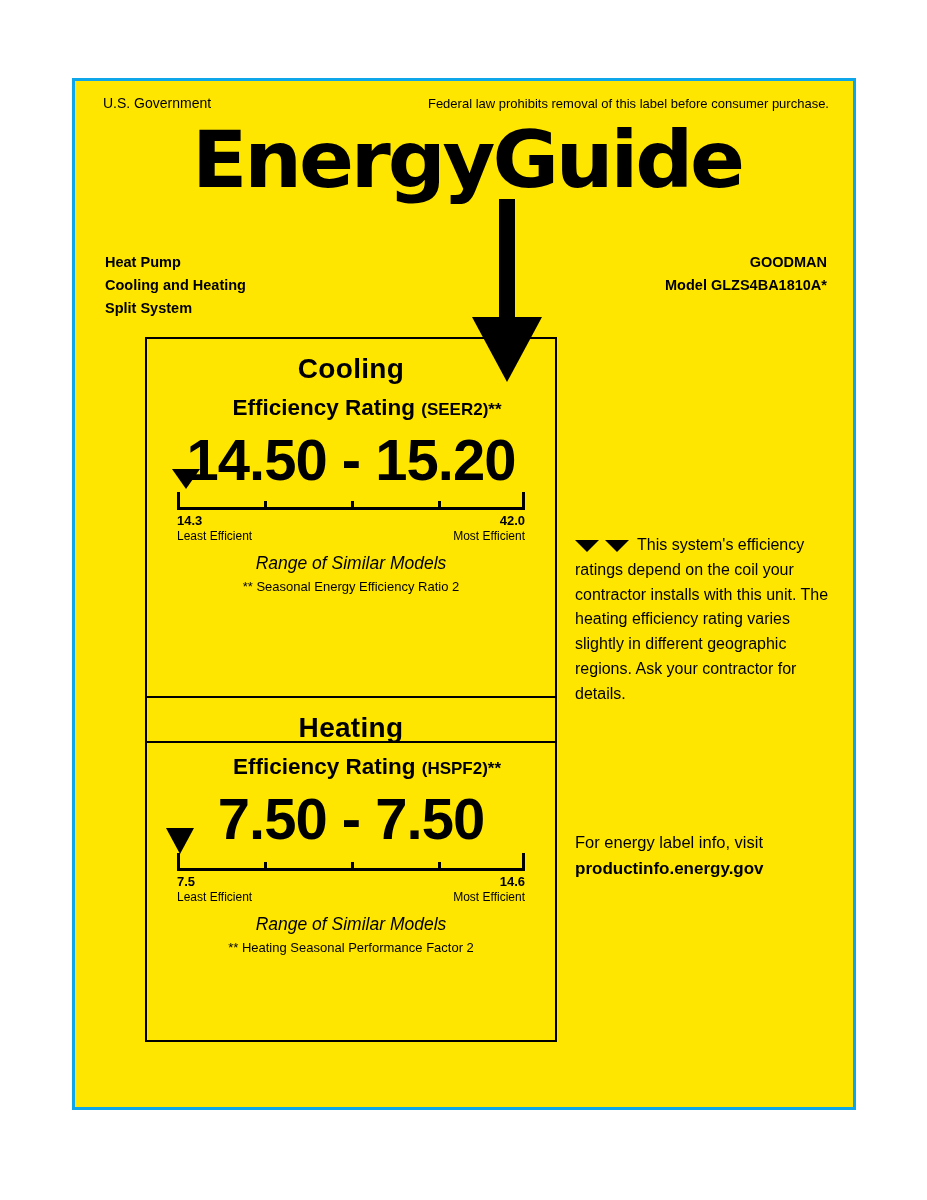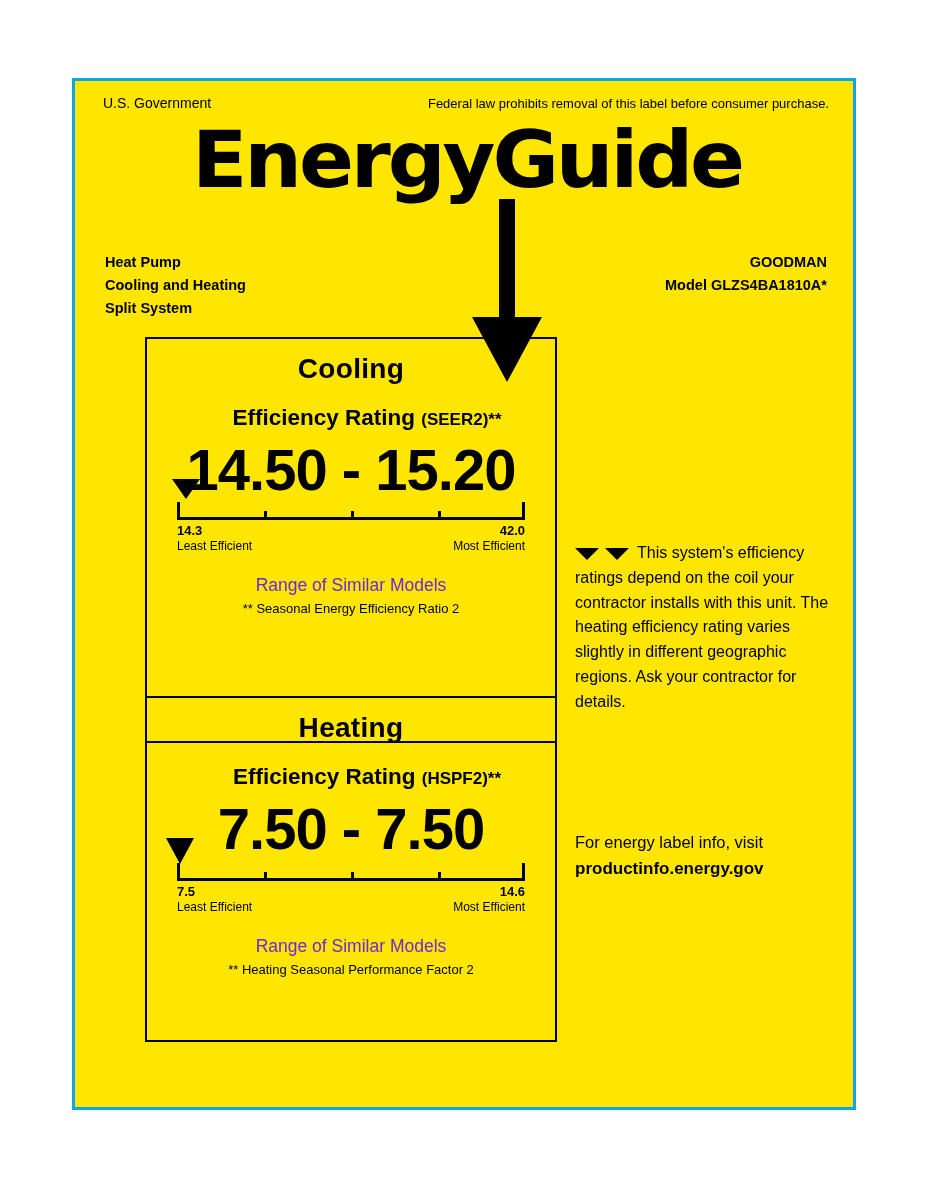--- a/index.html
+++ b/index.html
@@ -108,21 +108,21 @@
     font-size: 28px;
     font-weight: bold;
     margin-top: 14px;
     color: #000;
     letter-spacing: 0.3px;
   }
   .panel-sub {
     text-align: center;
     font-size: 22.5px;
     font-weight: bold;
-    margin-top: 20px;
+    margin-top: 10px;
     color: #000;
     padding-left: 32px;
   }
   .panel-sub .metric {
     font-size: 17px;
   }
   .big-value {
     text-align: center;
     font-size: 58px;
     font-weight: bold;
@@ -175,40 +175,40 @@
     color: #000;
   }
   .end .num { font-weight: bold; font-size: 13px; display:block; }
   .end .lbl { font-size: 12px; display:block; margin-top: 1px;}
   .end.left { left: 0; text-align: left; }
   .end.right { right: 0; text-align: right; }
 
   .range-note {
     text-align: center;
     font-size: 17.5px;
-    color: #6d28d9;
-    margin-top: 18px;
+    color: #000000;
+    margin-top: 6px;
+    font-style: italic;
   }
   .footnote {
     text-align: center;
     font-size: 13px;
     color: #000;
     margin-top: 5px;
   }
 
   
   .sidenote {
     position: absolute;
     left: 500px;
     top: 452px;
     width: 262px;
     font-size: 16px;
     line-height: 1.55;
     color: #000;
-    margin-top: 8px;
   }
   .sidenote .arrows {
     display: inline-block;
     vertical-align: middle;
     margin-right: 8px;
   }
   .costinfo {
     position: absolute;
     left: 500px;
     top: 748px;

